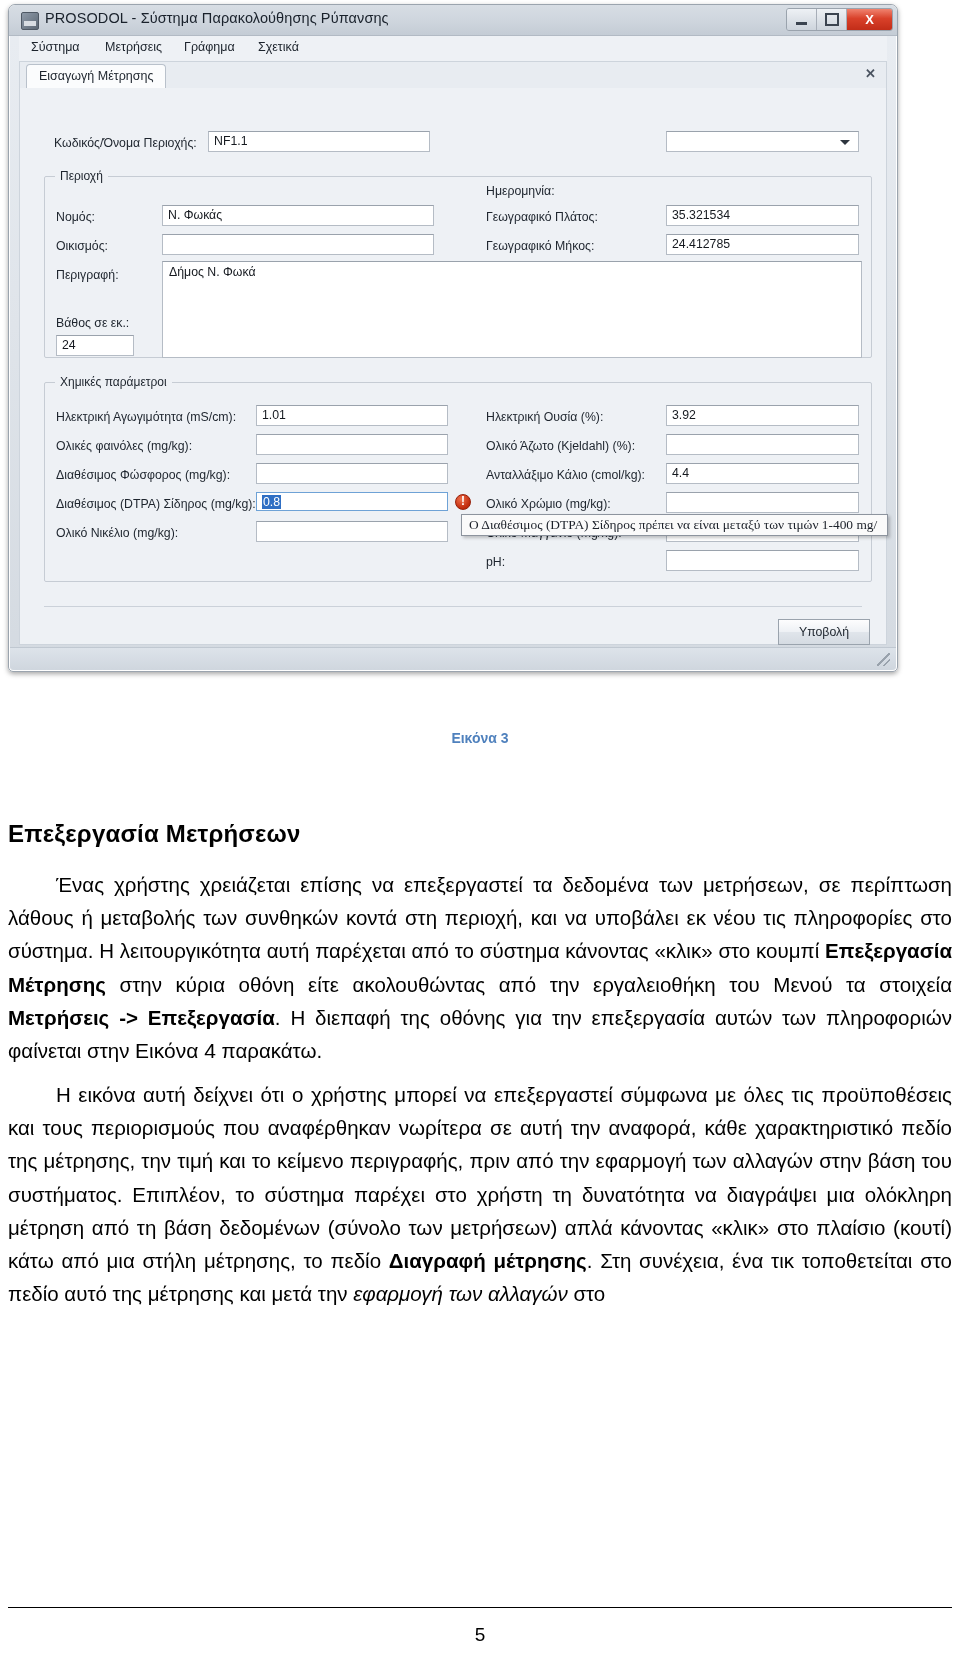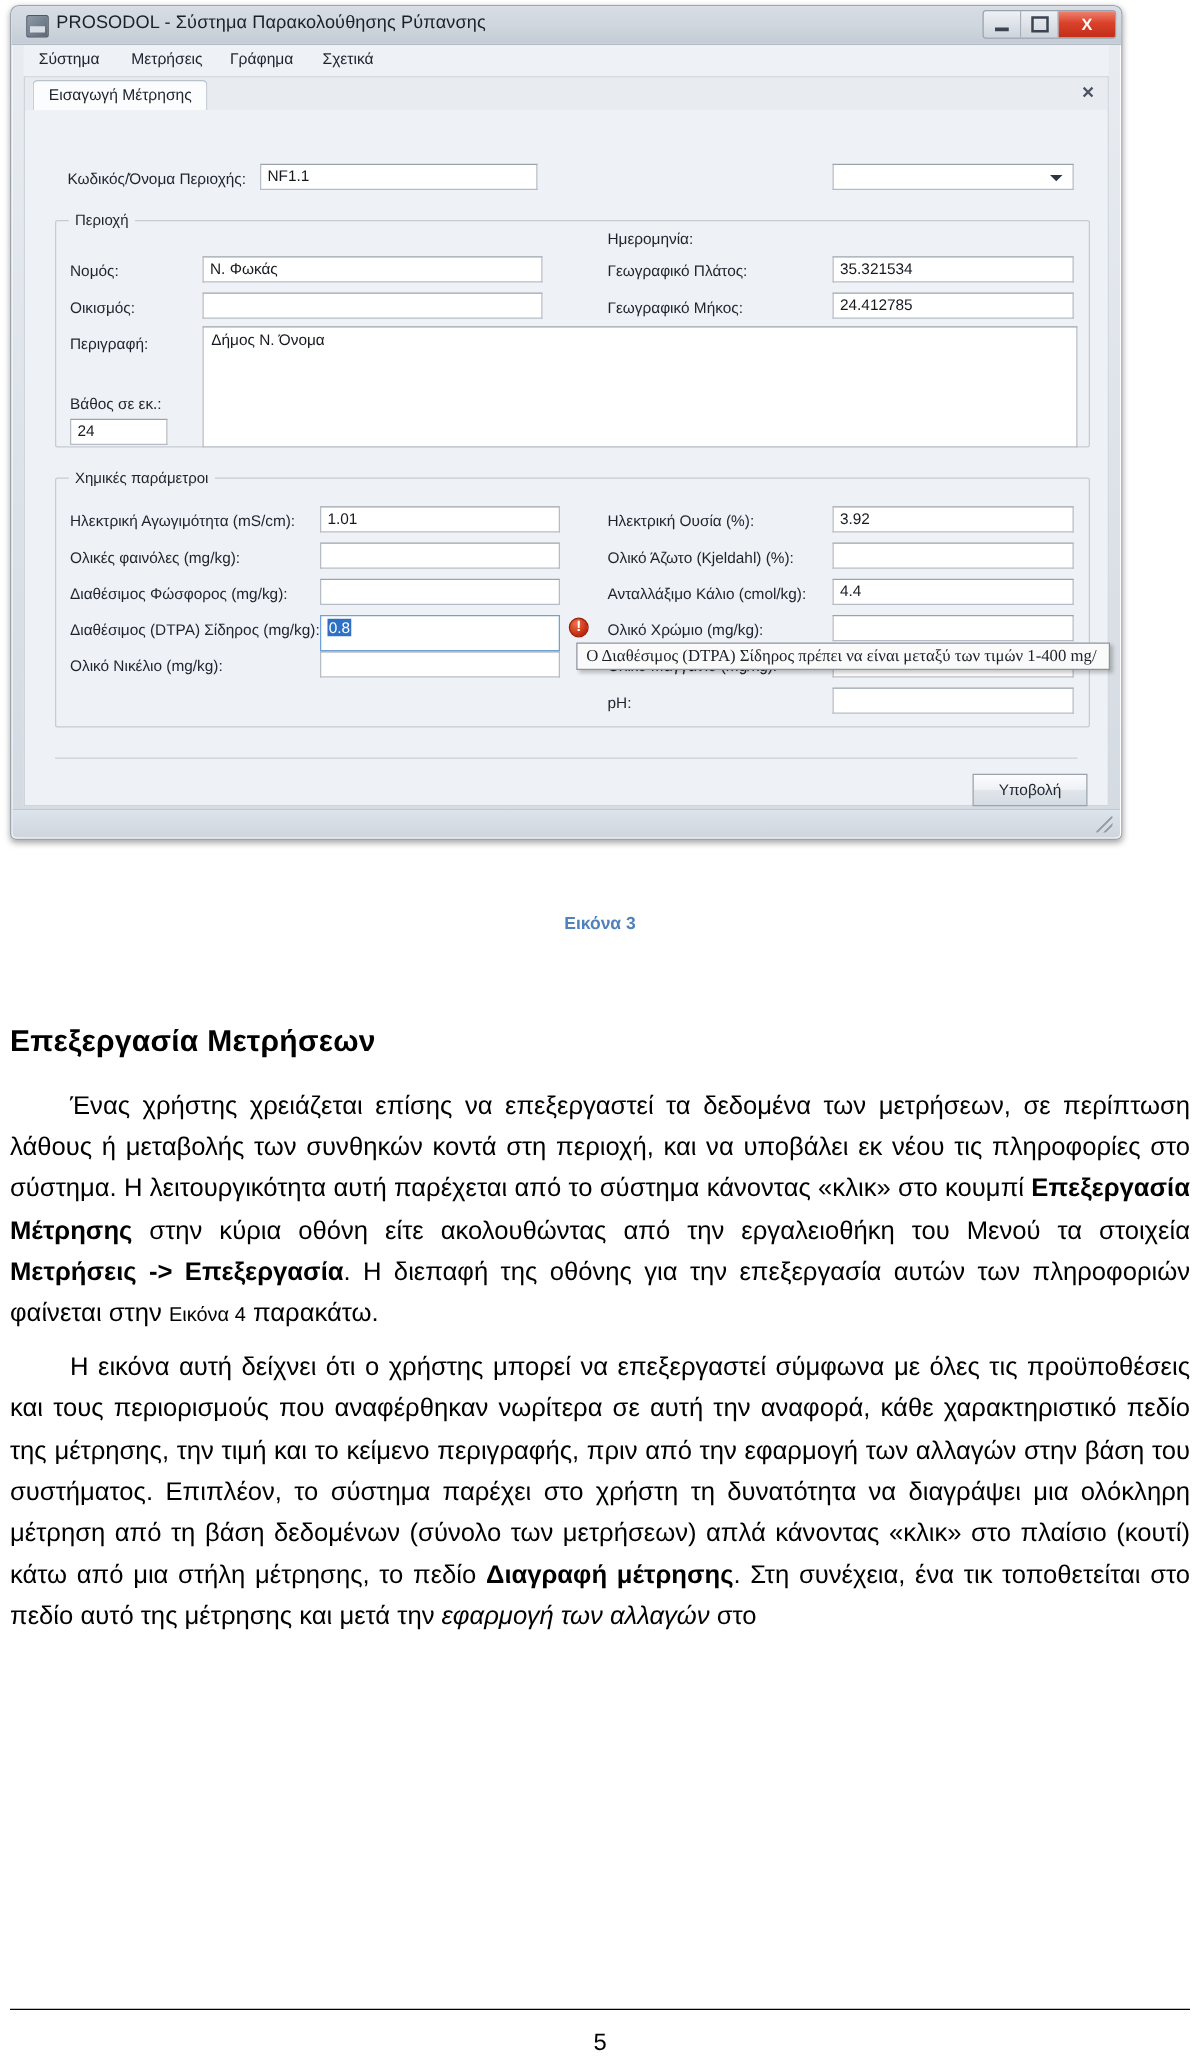--- a/index.html
+++ b/index.html
@@ -320,21 +320,21 @@
     margin: 0 0 10px 0;
     font-size: 20.5px;
     line-height: 1.62;
     text-align: justify;
     text-indent: 48px;
     text-justify: inter-word;
   }
   .doc p b { font-weight: bold; }
   .doc p i { font-style: italic; }
   .small-cap {
-    font-size: 16px;
+    font-size: 21px;
   }
   .page-footer {
     position: absolute;
     left: 0; right: 0;
     bottom: 8px;
     text-align: center;
   }
   .footer-rule {
     position: absolute;
     left: 8px; right: 8px;
@@ -395,21 +395,21 @@
           <div class="group-title">Περιοχή</div>
         </div>
 
         <div class="fld-label" style="left:36px; top:122px;">Νομός:</div>
         <div class="tbox" style="left:142px; top:117px; width:272px; height:21px;">Ν. Φωκάς</div>
 
         <div class="fld-label" style="left:36px; top:151px;">Οικισμός:</div>
         <div class="tbox" style="left:142px; top:146px; width:272px; height:21px;"></div>
 
         <div class="fld-label" style="left:36px; top:180px;">Περιγραφή:</div>
-        <div class="memo" style="left:142px; top:173px; width:700px; height:97px;">Δήμος Ν. Όνομα</div>
+        <div class="memo" style="left:142px; top:173px; width:700px; height:97px;">Δήμος Ν. Φωκά</div>
 
         <div class="fld-label" style="left:36px; top:228px;">Βάθος σε εκ.:</div>
         <div class="tbox" style="left:36px; top:247px; width:78px; height:21px;">24</div>
 
         <div class="fld-label" style="left:466px; top:122px;">Γεωγραφικό Πλάτος:</div>
         <div class="tbox" style="left:646px; top:117px; width:193px; height:21px;">35.321534</div>
 
         <div class="fld-label" style="left:466px; top:151px;">Γεωγραφικό Μήκος:</div>
         <div class="tbox" style="left:646px; top:146px; width:193px; height:21px;">24.412785</div>
 
@@ -420,21 +420,21 @@
         <div class="fld-label" style="left:36px; top:322px;">Ηλεκτρική Αγωγιμότητα (mS/cm):</div>
         <div class="tbox" style="left:236px; top:317px; width:192px; height:21px;">1.01</div>
 
         <div class="fld-label" style="left:36px; top:351px;">Ολικές φαινόλες (mg/kg):</div>
         <div class="tbox" style="left:236px; top:346px; width:192px; height:21px;"></div>
 
         <div class="fld-label" style="left:36px; top:380px;">Διαθέσιμος Φώσφορος (mg/kg):</div>
         <div class="tbox" style="left:236px; top:375px; width:192px; height:21px;"></div>
 
         <div class="fld-label" style="left:36px; top:409px;">Διαθέσιμος (DTPA) Σίδηρος (mg/kg):</div>
-        <div class="tbox err" style="left:236px; top:404px; width:192px; height:29px;"><span class="sel">0.8</span></div>
+        <div class="tbox err" style="left:236px; top:404px; width:192px; height:19px;"><span class="sel">0.8</span></div>
         <div class="err-icon" style="left:435px; top:406px;"></div>
 
         <div class="fld-label" style="left:36px; top:438px;">Ολικό Νικέλιο (mg/kg):</div>
         <div class="tbox" style="left:236px; top:433px; width:192px; height:21px;"></div>
 
         <div class="fld-label" style="left:466px; top:322px;">Ηλεκτρική Ουσία (%):</div>
         <div class="tbox" style="left:646px; top:317px; width:193px; height:21px;">3.92</div>
 
         <div class="fld-label" style="left:466px; top:351px;">Ολικό Άζωτο (Kjeldahl) (%):</div>
         <div class="tbox" style="left:646px; top:346px; width:193px; height:21px;"></div>

